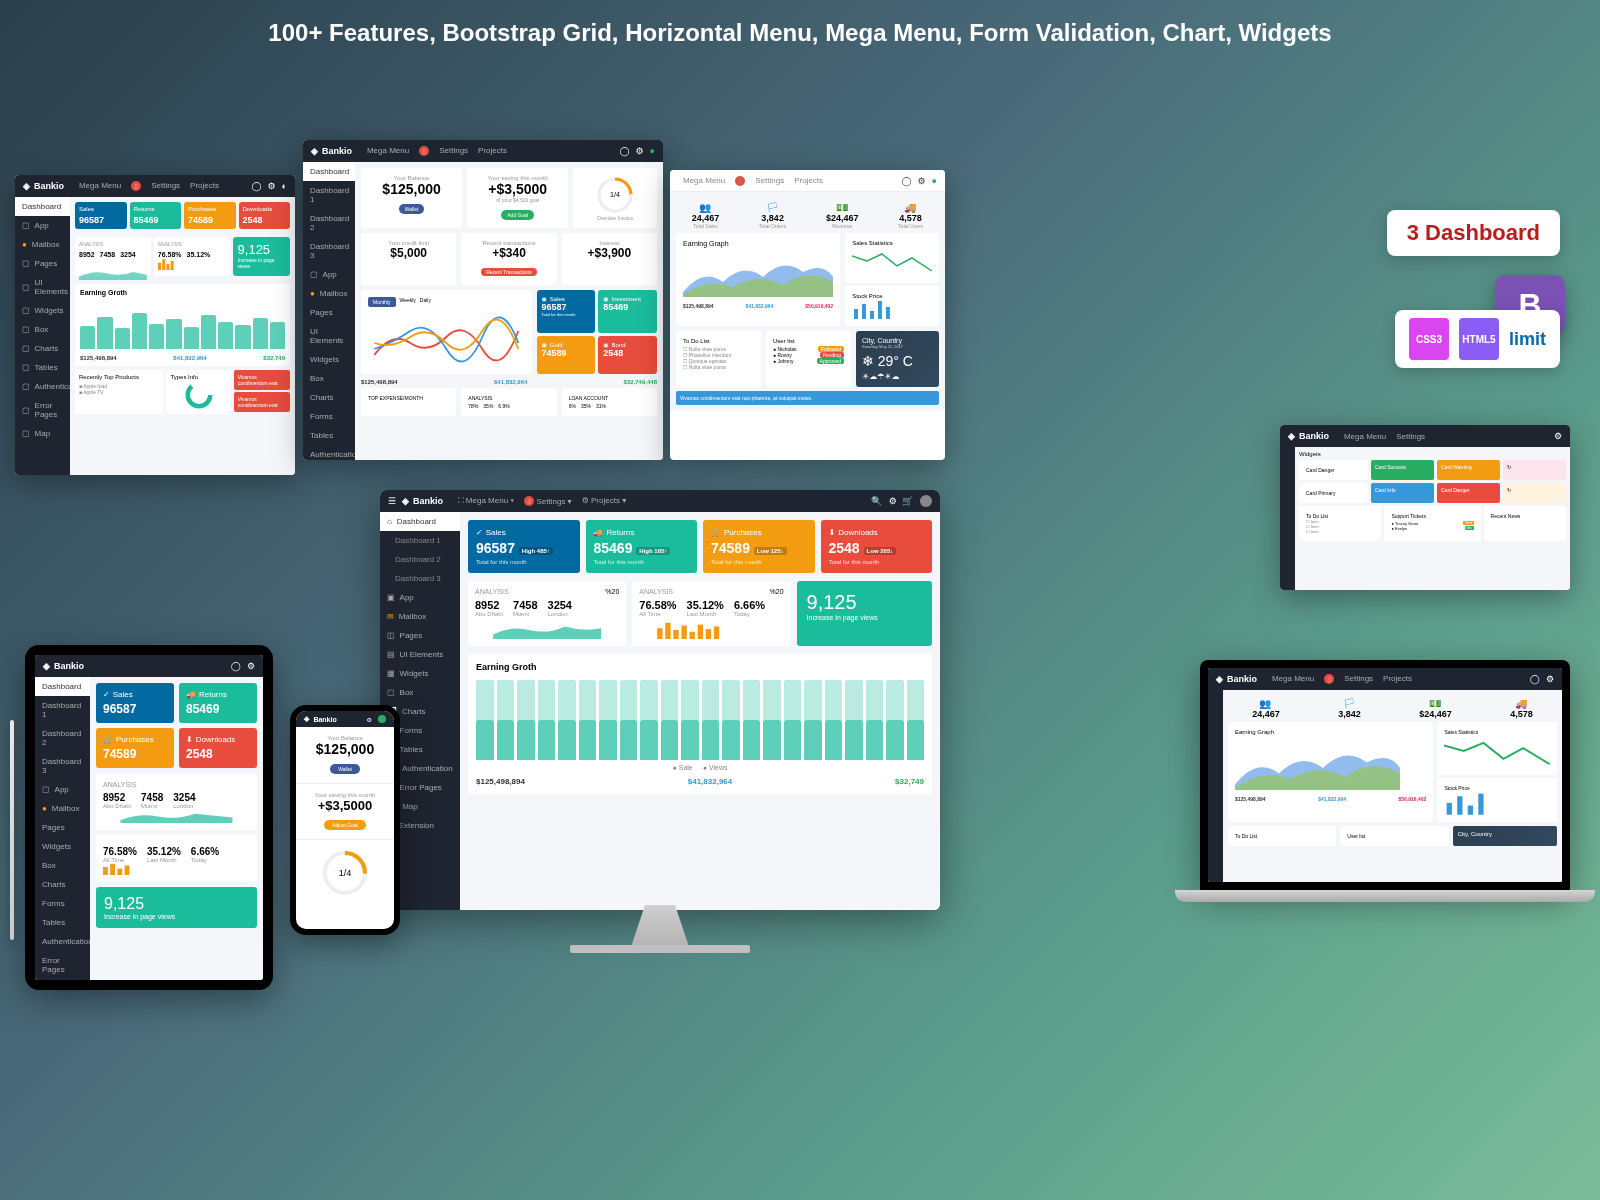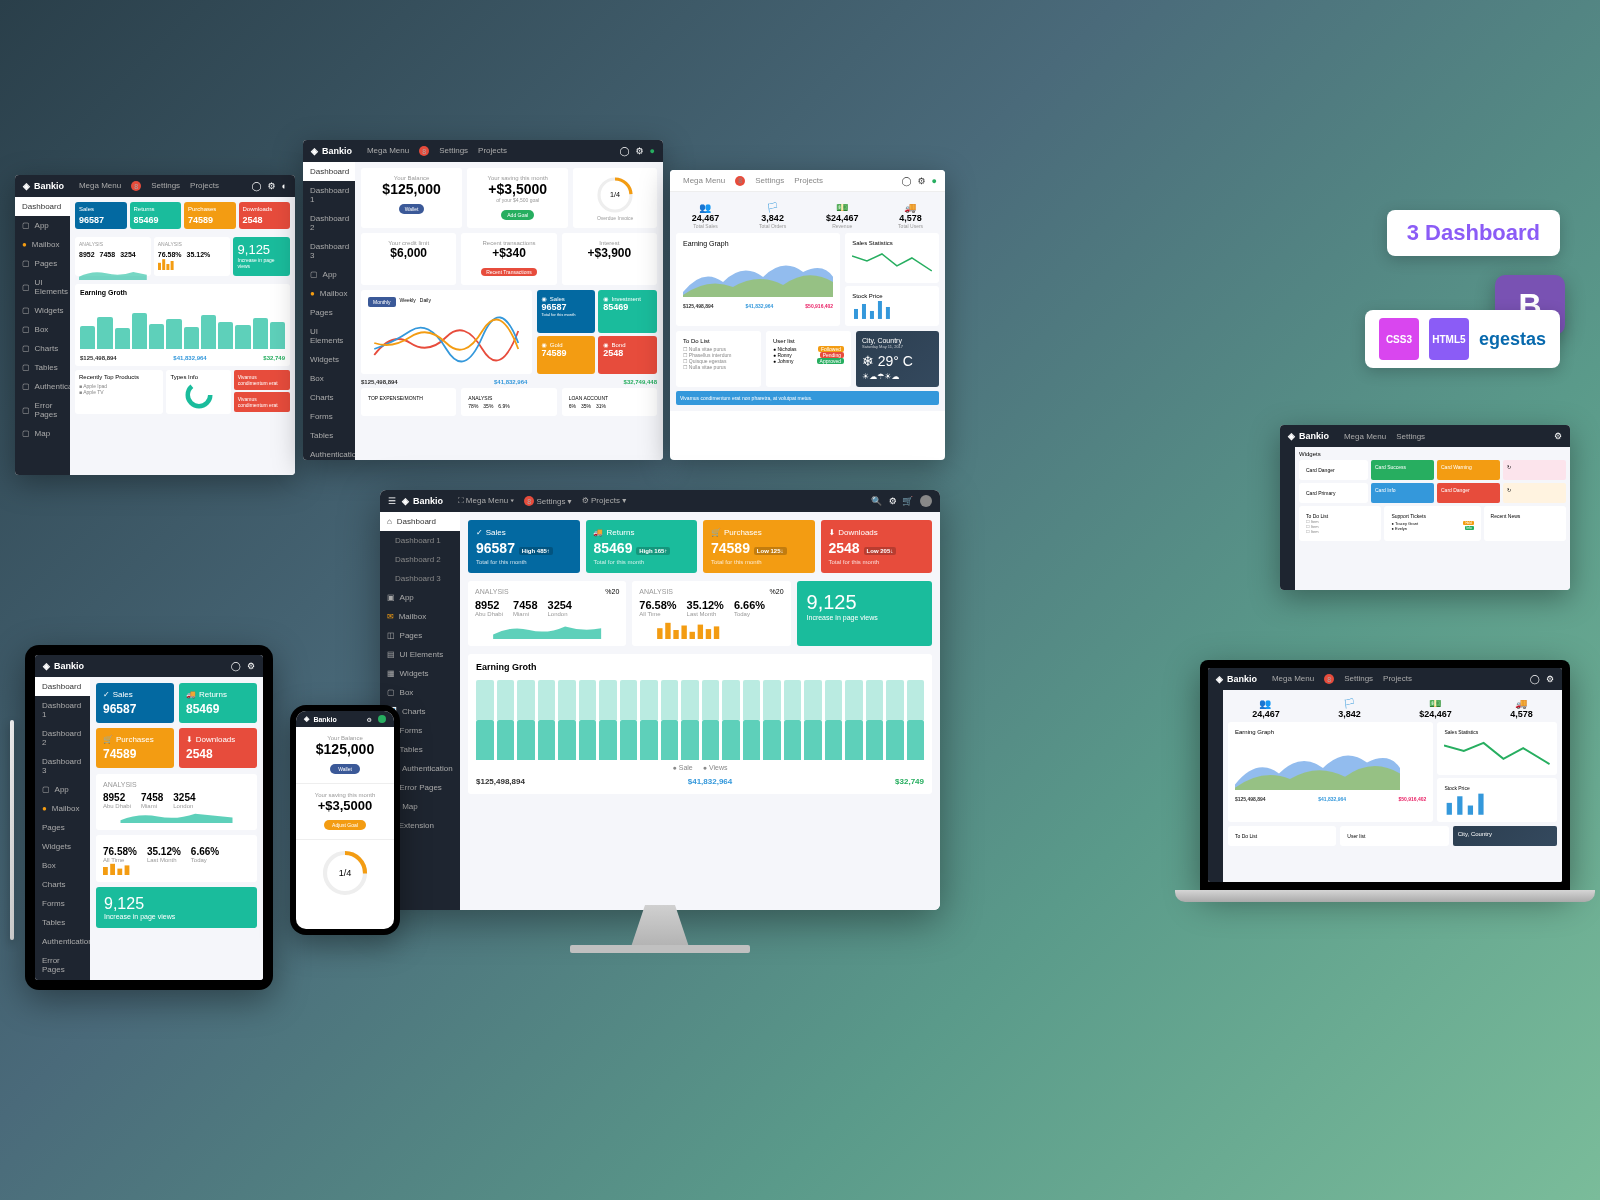--- a/index.html
+++ b/index.html
@@ -59,21 +59,21 @@
 .totals { display: flex; justify-content: space-between; font-size: 8px; font-weight: 700; margin-top: 6px; }
 .totals .t1 { color: #333; }
 .totals .t2 { color: #3498db; }
 .totals .t3 { color: #27ae60; }
 
 
 .thumb { position: absolute; background: #fff; border-radius: 4px; box-shadow: 0 8px 30px rgba(0,0,0,0.35); overflow: hidden; }
 
 
 .pill { position: absolute; background: #fff; border-radius: 8px; padding: 10px 20px; box-shadow: 0 4px 15px rgba(0,0,0,0.2); }
-.pill.dash { right: 40px; top: 210px; font-size: 22px; font-weight: 700; color: #8b5cf6; }
+.pill.dash { right: 40px; top: 210px; font-size: 22px; font-weight: 700; color: #b91c1c; }
 .pill.tech { right: 40px; top: 310px; display: flex; gap: 10px; align-items: center; padding: 8px 14px; }
 .tech-badge { width: 40px; height: 42px; border-radius: 4px; display: flex; align-items: center; justify-content: center; color: #fff; font-size: 10px; font-weight: 700; }
 .bootstrap-badge { position: absolute; right: 35px; top: 275px; width: 70px; height: 60px; background: #7952b3; border-radius: 10px; display: flex; align-items: center; justify-content: center; color: #fff; font-size: 32px; font-weight: 700; box-shadow: 0 6px 20px rgba(0,0,0,0.3); }
 
 svg { display: block; }
 .spark-area { width: 100%; height: 100%; }
 
 
 .tablet { position: absolute; left: 25px; top: 645px; width: 248px; height: 345px; background: #000; border-radius: 14px; padding: 10px; box-shadow: 0 10px 35px rgba(0,0,0,0.4); }
 .tablet-screen { width: 100%; height: 100%; background: #f5f6fa; border-radius: 3px; overflow: hidden; }
@@ -86,34 +86,35 @@
 
 .laptop { position: absolute; right: 30px; top: 660px; width: 370px; height: 245px; }
 .laptop-screen { width: 100%; height: 230px; background: #000; border-radius: 8px 8px 0 0; padding: 8px; box-shadow: 0 10px 35px rgba(0,0,0,0.4); }
 .laptop-inner { width: 100%; height: 100%; background: #f5f6fa; border-radius: 2px; overflow: hidden; }
 .laptop-base { width: 420px; height: 12px; background: linear-gradient(#d5d5d5, #aaa); margin-left: -25px; border-radius: 0 0 10px 10px; }
 </style>
 </head>
 <body>
 
 <div class="hero">
+  <p>100+ Features, Bootstrap Grid, Horizontal Menu, Mega Menu, Form Validation, Chart, Widgets</p>
 </div>
 
 <div class="pill dash">3 Dashboard</div>
 
 <div class="bootstrap-badge">B</div>
 
 <div class="pill tech">
   <div class="tech-badge" style="background:#d946ef">
       <span>CSS3</span>
     </div>
   <div class="tech-badge" style="background:#8b5cf6">
       <span>HTML5</span>
     </div>
-  <div style="font-size:18px;font-weight:700;color:#0769ad"><span>egestas</span></div>
+  <div style="font-size:18px;font-weight:700;color:#0769ad"><span>limit</span></div>
 </div>
 
 <div class="thumb" style="left:15px;top:175px;width:280px;height:300px">
   <div class="topbar">
     <div class="brand">
         <span>◈</span>
         <span>Bankio</span>
       </div>
     <div class="menu">
         <span>Mega Menu</span>
@@ -344,21 +345,21 @@
               <circle cx="25" cy="25" r="20" fill="none" stroke="#eee" stroke-width="4"></circle>
               <circle cx="25" cy="25" r="20" fill="none" stroke="#f39c12" stroke-width="4" stroke-dasharray="30 100" transform="rotate(-90 25 25)"></circle>
               <text x="25" y="28" font-size="9" text-anchor="middle">1/4</text>
             </svg>
             <div style="font-size:5px;color:#999">Overdue Invoice</div>
           </div>
       </div>
       <div style="display:flex;gap:5px;margin-top:5px">
         <div class="analysis-card" style="text-align:center;flex:1">
             <div style="font-size:6px;color:#999">Your credit limit</div>
-            <div style="font-size:12px;font-weight:700">$6,000</div>
+            <div style="font-size:12px;font-weight:700">$5,000</div>
           </div>
         <div class="analysis-card" style="text-align:center;flex:1"><div style="font-size:6px;color:#999">Recent transactions</div><div style="font-size:12px;font-weight:700">+$340</div><div style="background:#e74c3c;color:#fff;font-size:5px;padding:1px 5px;border-radius:6px;display:inline-block">Recent Transactions</div></div>
         <div class="analysis-card" style="text-align:center;flex:1">
             <div style="font-size:6px;color:#999">Interest</div>
             <div style="font-size:12px;font-weight:700">+$3,900</div>
           </div>
       </div>
       <div style="display:flex;gap:5px;margin-top:5px">
         <div class="analysis-card" style="flex:1.3">
             <div style="display:flex;gap:4px;font-size:5px">

